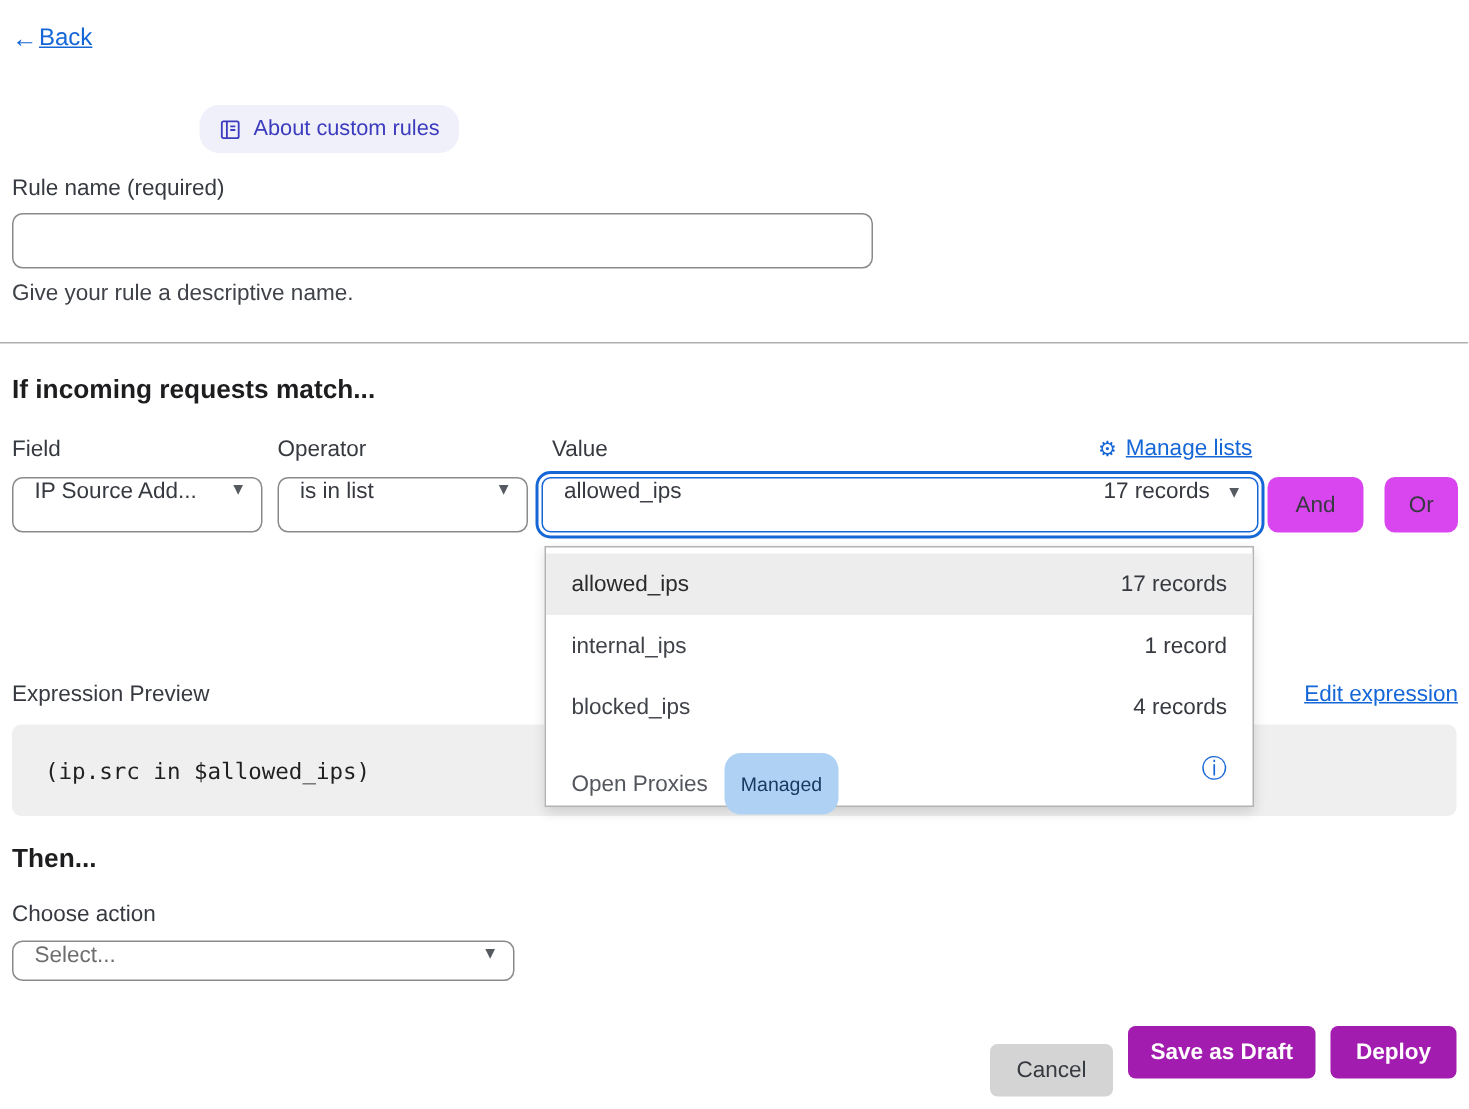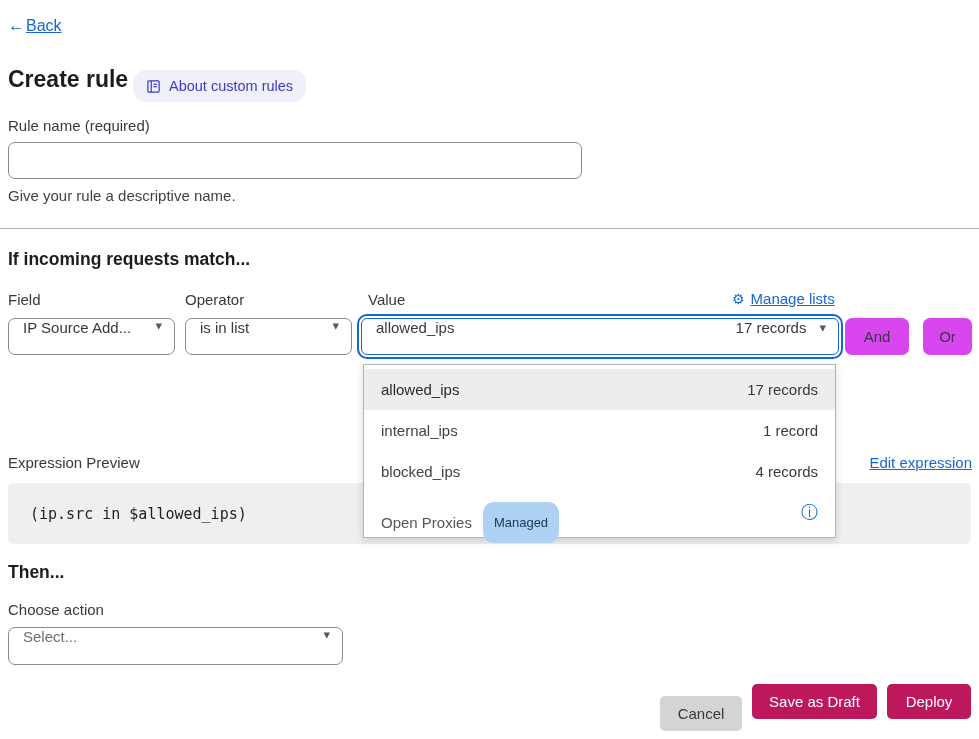--- a/index.html
+++ b/index.html
@@ -123,44 +123,43 @@
   }
   .expr-box {
     position: absolute; left: 8px; top: 483px; width: 963px; height: 61px;
     background: #efefef; border-radius: 6px;
     display: flex; align-items: center; padding-left: 22px;
   }
   .expr-code { font-family: "DejaVu Sans Mono", monospace; font-size: 15px; color: #1f1f1f; }
 
   
   .choose-label { position: absolute; left: 8px; top: 601px; }
-  .action-select { top: 627px; left: 8px; width: 335px; height: 38px; color: #6e6e6e; }
+  .action-select { top: 627px; left: 8px; width: 335px; height: 27px; color: #6e6e6e; }
 
   
   .btn {
     position: absolute; top: 684px; height: 35px;
     border: none; border-radius: 5px;
     font-family: "Liberation Sans", sans-serif; font-size: 15px; cursor: pointer;
   }
   .cancel-btn { left: 660px; width: 82px; background: #d4d4d4; color: #36393f; margin-top: 12px; }
-  .blue-btn   { background: #be185d; color: #ffffff; }
+  .blue-btn   { background: #a21caf; color: #ffffff; font-weight: bold; }
   .save-draft-btn { left: 752px; width: 125px; }
   .deploy-btn     { left: 887px; width: 84px; }
 </style>
 </head>
 <body>
 
 <div class="page">
 
   <a class="back-link">
     <span class="arrow">←</span>
     <span class="back-text">Back</span>
   </a>
 
-  <h1 class="page-title">Create rule</h1>
   <span class="about-badge">
     <span>
       <svg width="15" height="15" viewBox="0 0 16 16" fill="none" stroke="currentColor" stroke-width="1.3">
         <rect x="2" y="2" width="12" height="12" rx="1.2"></rect>
         <line x1="5.6" y1="2" x2="5.6" y2="14"></line>
         <line x1="8" y1="5.6" x2="11.6" y2="5.6"></line>
         <line x1="8" y1="8.2" x2="11.6" y2="8.2"></line>
       </svg>
     </span>
     <span>About custom rules</span>

